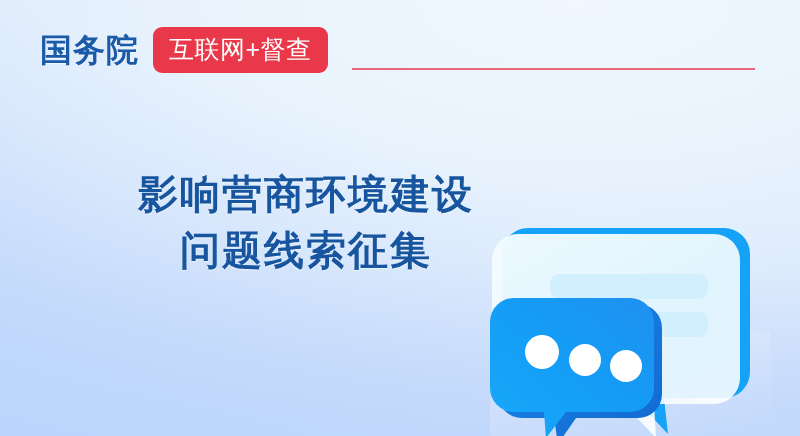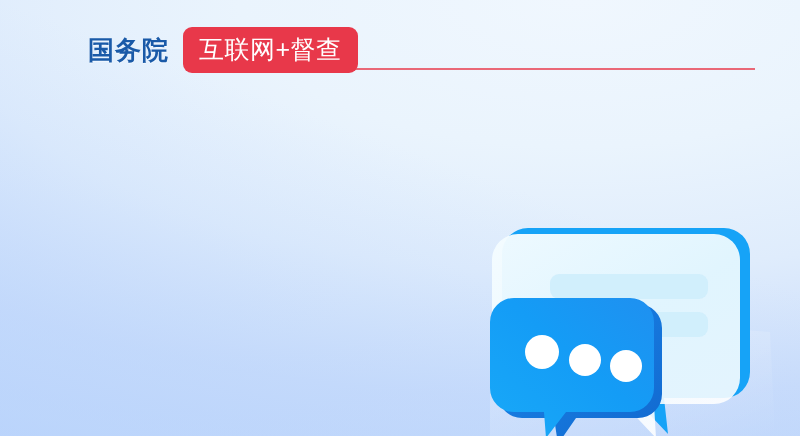--- a/index.html
+++ b/index.html
@@ -34,28 +34,27 @@
   .header {
     position: absolute;
     top: 26px;
     left: 40px;
     right: 0;
     height: 48px;
     display: flex;
     align-items: center;
   }
   .gov-logo {
-    font-size: 26px;
+    font-size: 32px;
     font-weight: bold;
     color: #1a5aa8;
     letter-spacing: 1px;
     line-height: 1;
     white-space: nowrap;
     text-shadow: 0 1px 0 rgba(255,255,255,0.55);
-    margin-left: 48px;
   }
   .badge {
     margin-left: 14px;
     background: #e8384a;
     color: #ffffff;
     font-size: 25px;
     font-weight: normal;
     line-height: 1;
     padding: 10px 16px 11px 16px;
     border-radius: 9px;
@@ -112,20 +111,24 @@
 
 <div class="banner">
   <div class="bg-wash"></div>
 
   <div class="header">
     <div class="gov-logo">国务院</div>
     <div class="badge">互联网+督查</div>
   </div>
   <div class="header-rule"></div>
 
+  <div class="title-block">
+    <div class="title-line">影响营商环境建设</div>
+    <div class="title-line">问题线索征集</div>
+  </div>
 
   <div class="illustration">
     <svg viewBox="0 0 330 236" xmlns="http://www.w3.org/2000/svg">
       <defs>
         <linearGradient id="backBody" x1="0" y1="0" x2="0.7" y2="1">
           <stop offset="0%" stop-color="#f4fcff" stop-opacity="0.97"></stop>
           <stop offset="55%" stop-color="#f0fbff" stop-opacity="0.93"></stop>
           <stop offset="100%" stop-color="#ffffff" stop-opacity="0.88"></stop>
         </linearGradient>
         <linearGradient id="frontBody" x1="0" y1="1" x2="1" y2="0">

